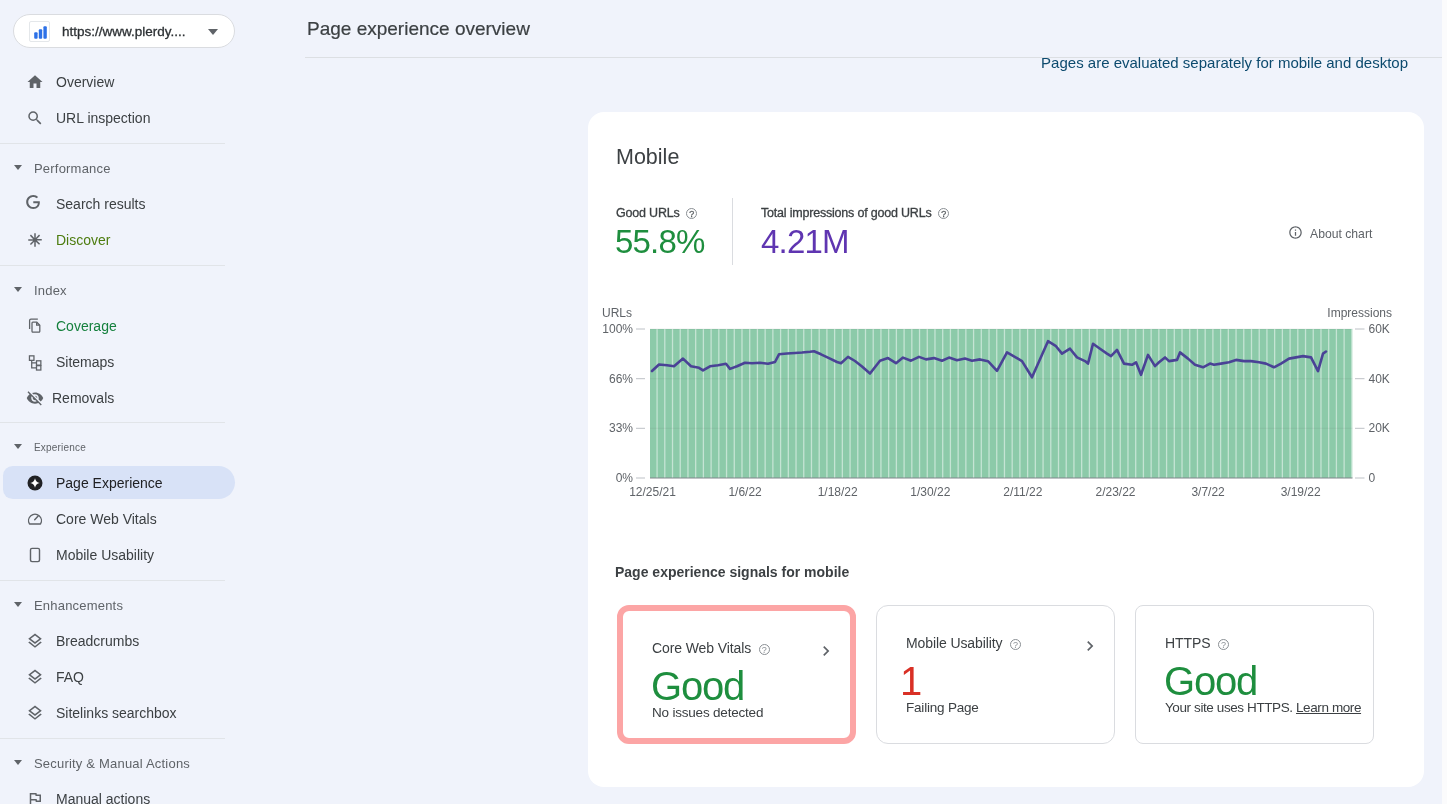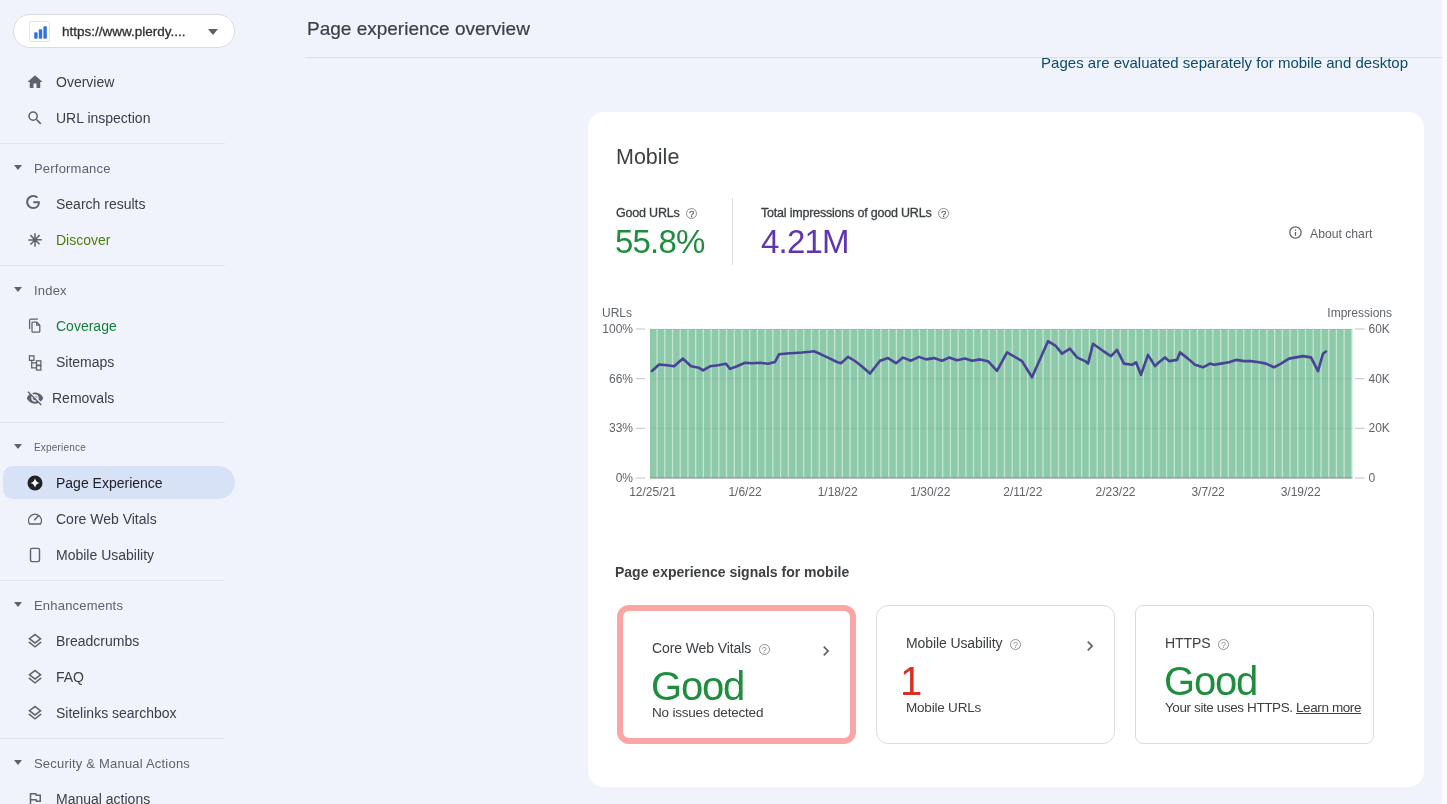--- a/index.html
+++ b/index.html
@@ -290,20 +290,20 @@
         </svg></span>
 <span style="position:absolute;left:28px;top:54px;font-size:40px;color:#1e8e3e;letter-spacing:-1.2px;line-height:1.05">Good</span>
 <span style="position:absolute;left:29px;top:94px;font-size:13.5px;letter-spacing:-.2px;color:#3c4043;white-space:nowrap">No issues detected</span>
 </div>
     <div style="position:absolute;left:288px;top:493px;width:239px;height:139px;background:#fff;border:1px solid #dadce0;border-radius:12px">
 <span style="position:absolute;left:29px;top:29px;font-size:14px;letter-spacing:-.1px;color:#3c4043">Mobile Usability &nbsp;<span style="display:inline-block;vertical-align:0px;width:11px;height:11px;border:1px solid #8a8f94;border-radius:50%;color:#8a8f94;font-size:9px;line-height:11px;text-align:center;font-weight:400">?</span></span>
       <span style="position:absolute;right:14px;top:30px"><svg width="20" height="20" viewBox="0 0 24 24" fill="#5f6368" xmlns="http://www.w3.org/2000/svg">
           <path d="M10 6 8.59 7.41 13.17 12l-4.58 4.59L10 18l6-6z"></path>
         </svg></span>
 <span style="position:absolute;left:28px;top:54px;font-size:40px;color:#d93025;letter-spacing:-1.2px;line-height:1.05"><span style="position:relative;left:-5px">1</span></span>
-<span style="position:absolute;left:29px;top:94px;font-size:13.5px;letter-spacing:-.2px;color:#3c4043;white-space:nowrap">Mobile URLs</span>
+<span style="position:absolute;left:29px;top:94px;font-size:13.5px;letter-spacing:-.2px;color:#3c4043;white-space:nowrap">Failing Page</span>
 </div>
     <div style="position:absolute;left:547px;top:493px;width:239px;height:139px;background:#fff;border:1px solid #dadce0;border-radius:8px">
 <span style="position:absolute;left:29px;top:29px;font-size:14px;letter-spacing:-.1px;color:#3c4043">HTTPS &nbsp;<span style="display:inline-block;vertical-align:0px;width:11px;height:11px;border:1px solid #8a8f94;border-radius:50%;color:#8a8f94;font-size:9px;line-height:11px;text-align:center;font-weight:400">?</span></span>
 <span style="position:absolute;left:28px;top:54px;font-size:40px;color:#1e8e3e;letter-spacing:-1.2px;line-height:1.05">Good</span>
 <span style="position:absolute;left:29px;top:94px;font-size:13.5px;letter-spacing:-.2px;color:#3c4043;white-space:nowrap"><span style="letter-spacing:-.4px">Your site uses HTTPS. <span style="text-decoration:underline">Learn more</span></span></span>
 </div>
 </div>
 <div style="position:absolute;left:1442px;top:0;width:5px;height:804px;background:#fbfbfc"></div>
 </body></html>

